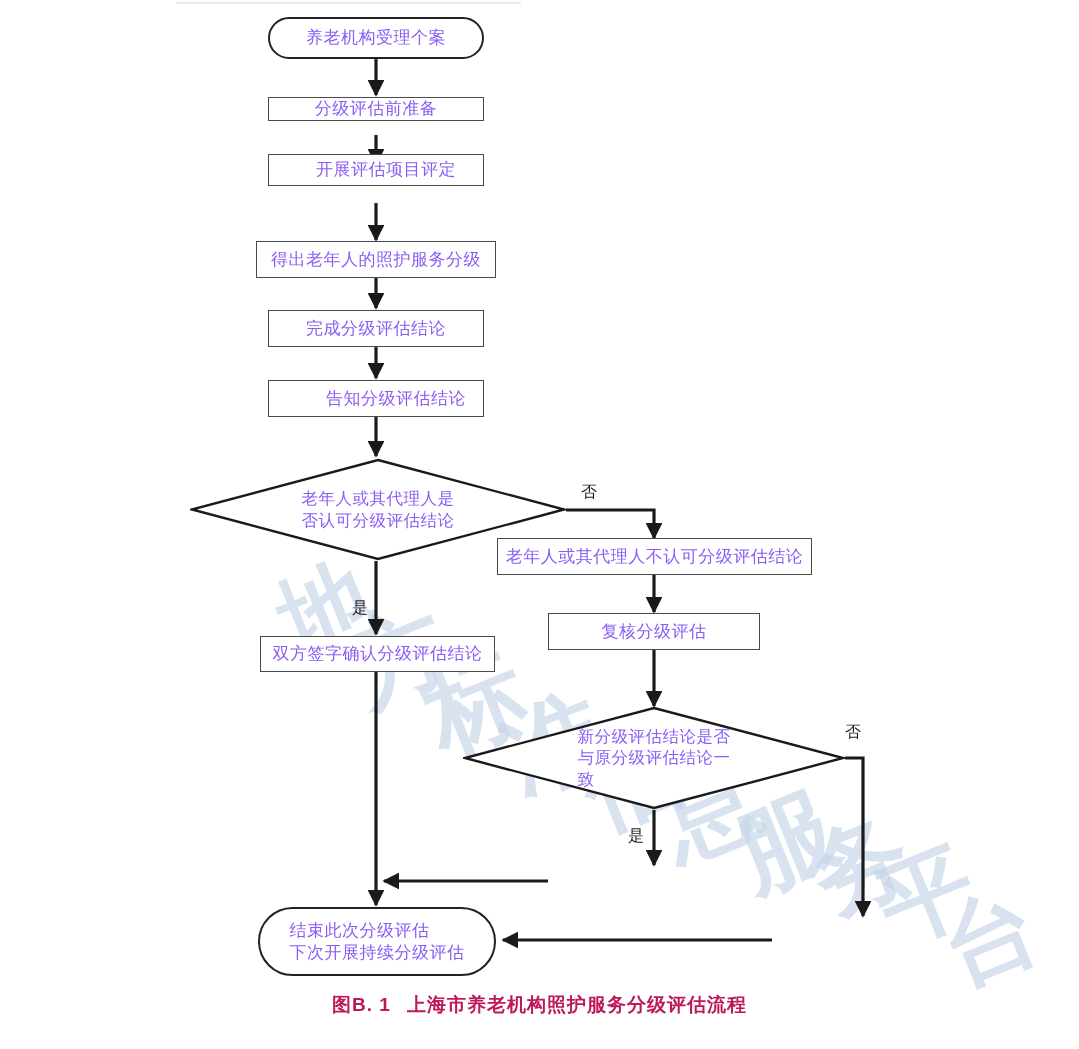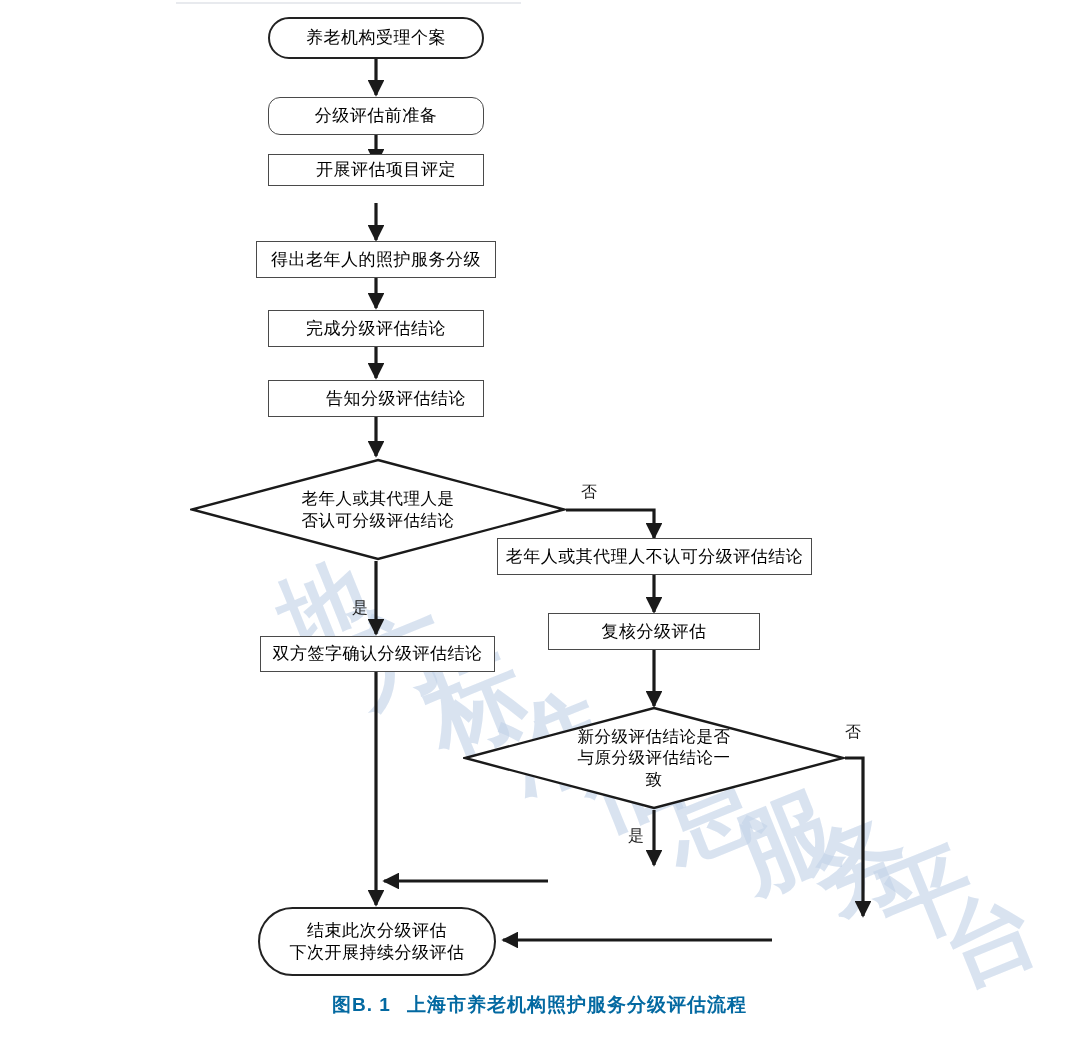--- a/index.html
+++ b/index.html
@@ -46,22 +46,21 @@
     left: 0; top: 0;
     width: 1079px; height: 1049px;
     z-index: 3;
   }
   .node {
     position: absolute;
     box-sizing: border-box;
     display: flex;
     align-items: center;
     justify-content: center;
-    text-align: center;
-    color: #000000;
+    color: #8b5cf6;
     line-height: 1.28;
     letter-spacing: 0.5px;
   }
   .node.process {
     border: 1.6px solid #4a4a4a;
     background: #ffffff;
     font-size: 17px;
   }
   .node.terminal {
     border: 2px solid #222222;
@@ -94,21 +93,21 @@
   }
   
   #caption {
     position: absolute;
     left: 0;
     top: 992px;
     width: 1079px;
     text-align: center;
     font-size: 19px;
     font-weight: 700;
-    color: #0369a1;
+    color: #be185d;
     letter-spacing: 1px;
     z-index: 4;
     font-family: "Liberation Sans", "DejaVu Sans", sans-serif;
   }
   #caption .cap-num { margin-right: 16px; }
   
   #top-rule {
     position: absolute;
     left: 176px;
     top: 2px;
@@ -177,21 +176,21 @@
       <path d="M 376,672 L 376,905"></path>
     </g>
   </svg>
 
   <div id="nodes">
 
     <div class="node terminal" style="left:268px; top:17px; width:216px; height:42px;">
       <span>养老机构受理个案</span>
     </div>
 
-    <div class="node process" style="left:268px; top:97px; width:216px; height:38px;border-radius:12px;">
+    <div class="node process" style="left:268px; top:97px; width:216px; height:24px;">
       <span>分级评估前准备</span>
     </div>
 
     <div class="node process" style="left:268px; top:154px; width:216px; height:32px;padding-left:20px;">
       <span>开展评估项目评定</span>
     </div>
 
     <div class="node process" style="left:256px; top:241px; width:240px; height:37px;">
       <span>得出老年人的照护服务分级</span>
     </div>

